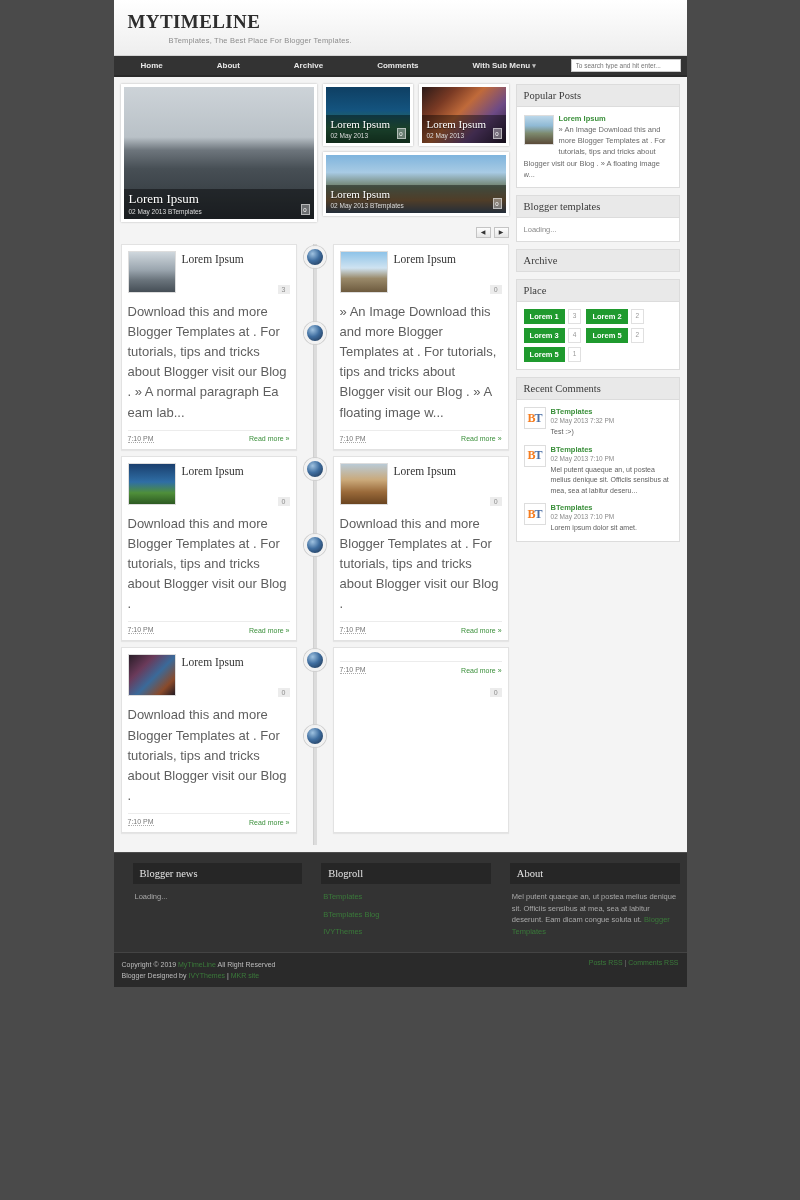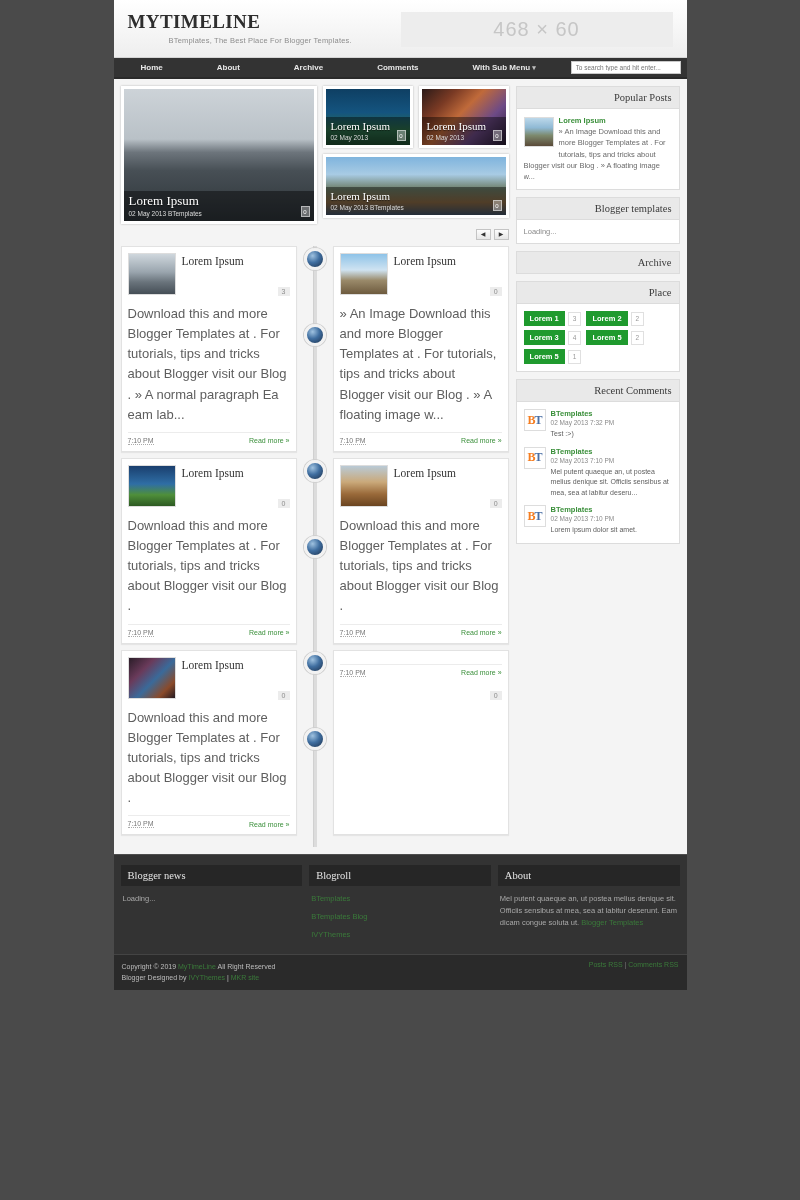--- a/index.html
+++ b/index.html
@@ -139,21 +139,21 @@
   }
   .tl-dot.d1 { top: 2px; }
   .tl-dot.d2 { top: 78px; }
   .tl-card.right-card .tl-body { margin-top: 9px; }
 
   
   .widget { margin-bottom: 7px; }
   .widget-head {
     background: #e9e9e9; border: 1px solid #dcdcdc; border-bottom: none;
     padding: 5px 7px; font-family: "Liberation Serif", serif;
-    font-size: 10.5px; color: #3a3a3a; text-align: right;
+    font-size: 10.5px; color: #3a3a3a;
   }
   .widget-body {
     background: #fff; border: 1px solid #dcdcdc; padding: 7px;
   }
   .widget.plain .widget-head { border-bottom: 1px solid #dcdcdc; }
   .pop-item { display: block; overflow: hidden; }
   .pop-thumb {
     float: left; width: 30px; height: 30px; margin: 1px 5px 2px 0;
     border: 1px solid #ddd;
     background: linear-gradient(#bcd8ea 0%,#8fb9d4 35%,#7d8a6e 62%,#5a4a38 100%);
@@ -181,21 +181,21 @@
     color: #f57d20; letter-spacing: -1px;
   }
   .cmt-av .bb { color: #f57d20; }
   .cmt-av .tt { color: #4a6fa5; }
   .cmt-name { color: #3a8f3a; font-size: 7.5px; font-weight: bold; }
   .cmt-date { font-size: 6.5px; color: #8a8a8a; margin-top: 1px; }
   .cmt-text { font-size: 7px; color: #5e5e5e; margin-top: 3px; line-height: 1.5; }
 
   
   .footer-wrap { background: #333333; padding: 10px 7px 8px 7px; display: flex; gap: 7px; border-top: 1px solid #4d4d4d; }
-  .fcol { width: 186px; }
+  .fcol { width: 186px; margin-left: 12px; }
   .fhead {
     background: #262626; padding: 5px 7px; color: #e6e6e6;
     font-family: "Liberation Serif", serif; font-size: 10.5px; margin-bottom: 7px;
   }
   .fbody { font-size: 7.5px; color: #a9a9a9; line-height: 1.55; padding: 0 2px; }
   .fbody a { color: #3a7a3a; display: block; margin-bottom: 6px; text-decoration: none; }
   .fbody .inline-link { color: #3a7a3a; display: inline; }
   .copybar {
     background: #2a2a2a; border-top: 1px solid #444; padding: 6px 8px;
     display: flex; justify-content: space-between; align-items: flex-start;
@@ -208,21 +208,20 @@
 </head>
 <body>
 
 <div class="page">
 
   <div class="header-wrap">
     <div>
       <div class="brand-title">MYTIMELINE</div>
       <div class="brand-desc">BTemplates, The Best Place For Blogger Templates.</div>
     </div>
-    <div class="banner-468">468 × 60</div>
   </div>
 
   <div class="nav-wrap">
     <ul class="nav-list">
       <li>Home</li>
       <li>About</li>
       <li>Archive</li>
       <li>Comments</li>
       <li class="has-sub">With Sub Menu</li>
     </ul>

